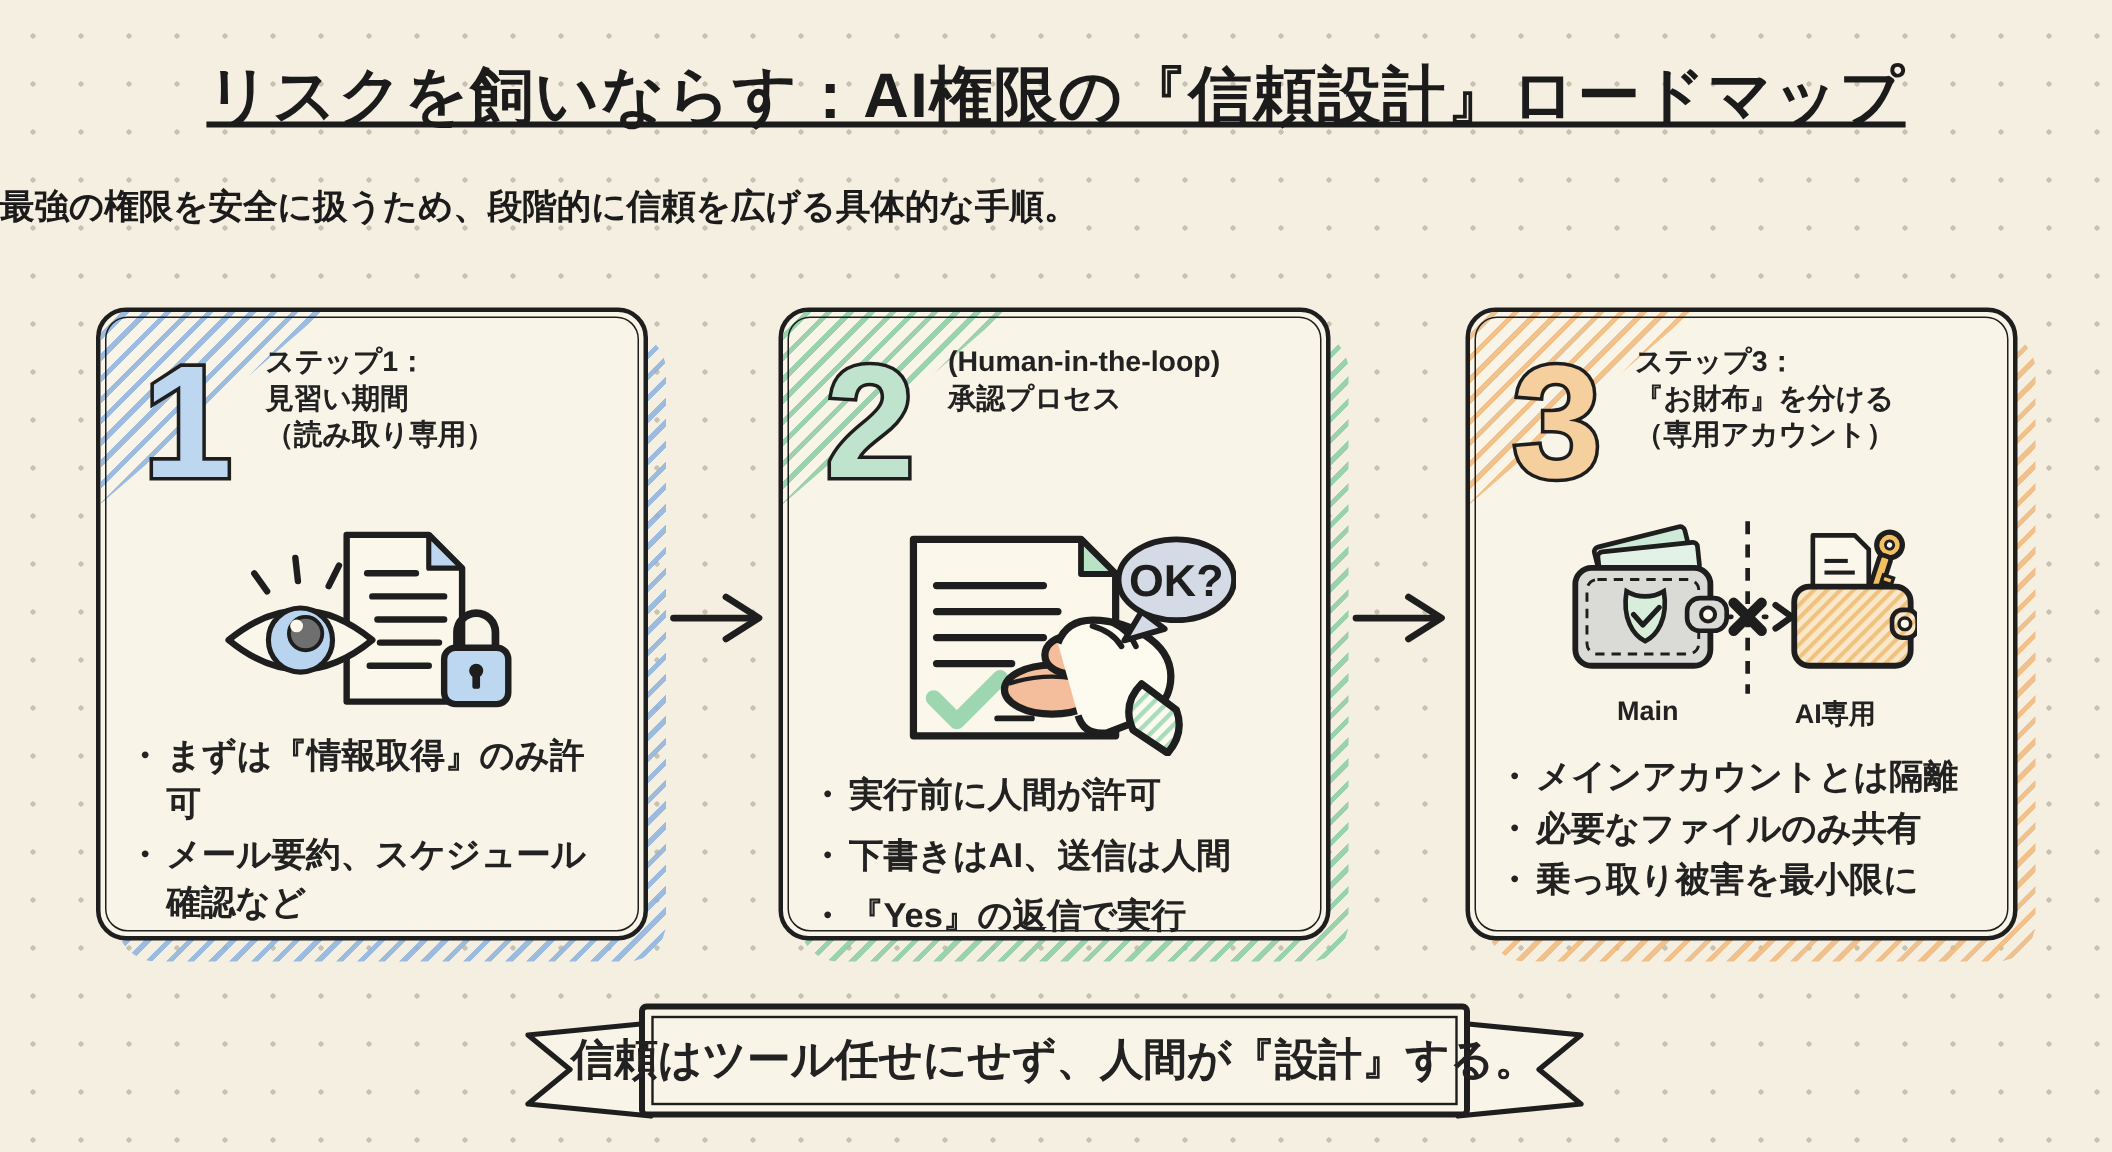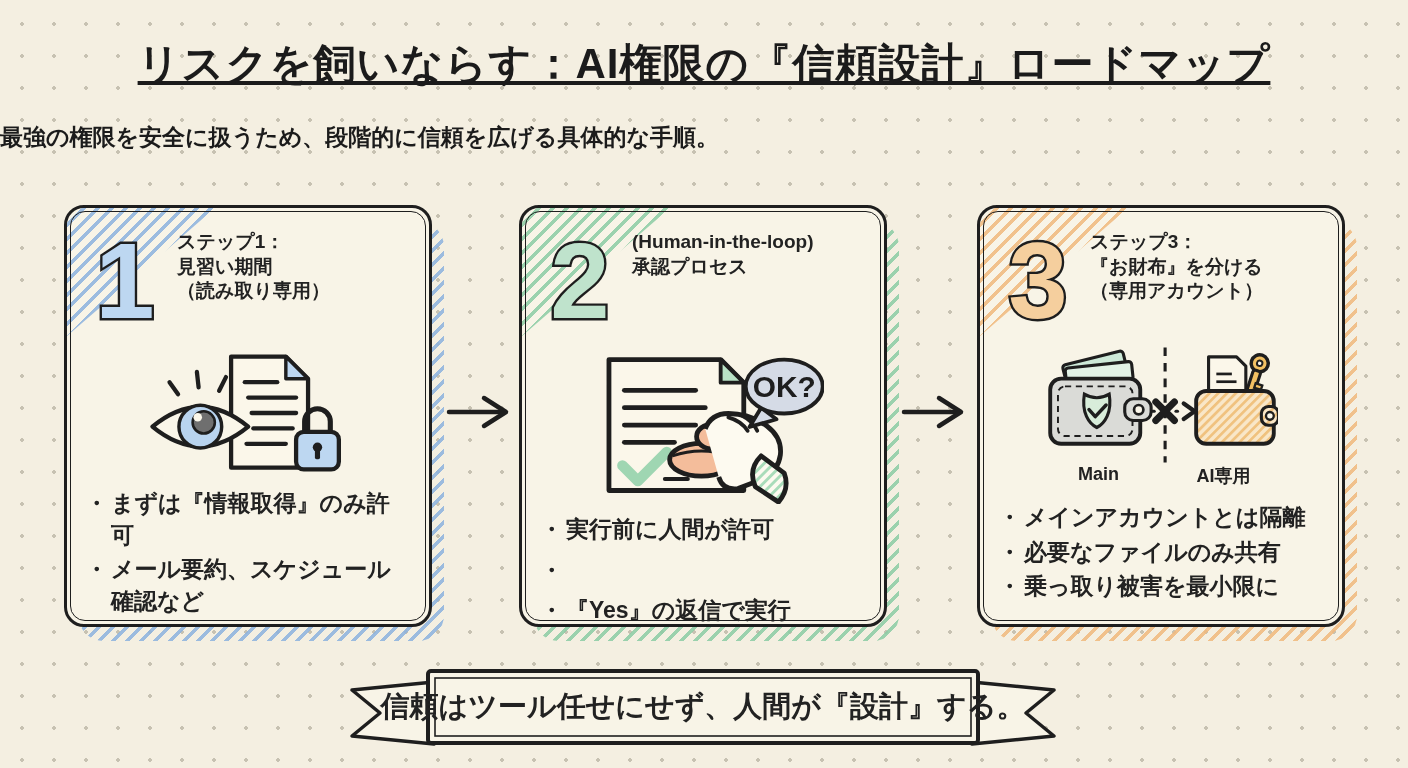--- a/index.html
+++ b/index.html
@@ -198,20 +198,21 @@
             </g>
           </svg>
         </div>
         <ul class="bullets sp">
           <li>
               <span class="mk">・</span>
               <span>実行前に人間が許可</span>
             </li>
           <li>
               <span class="mk">・</span>
+              <span>下書きはAI、送信は人間</span>
             </li>
           <li>
               <span class="mk">・</span>
               <span>『Yes』の返信で実行</span>
             </li>
         </ul>
       </div>
     </div>
   </div>
 

